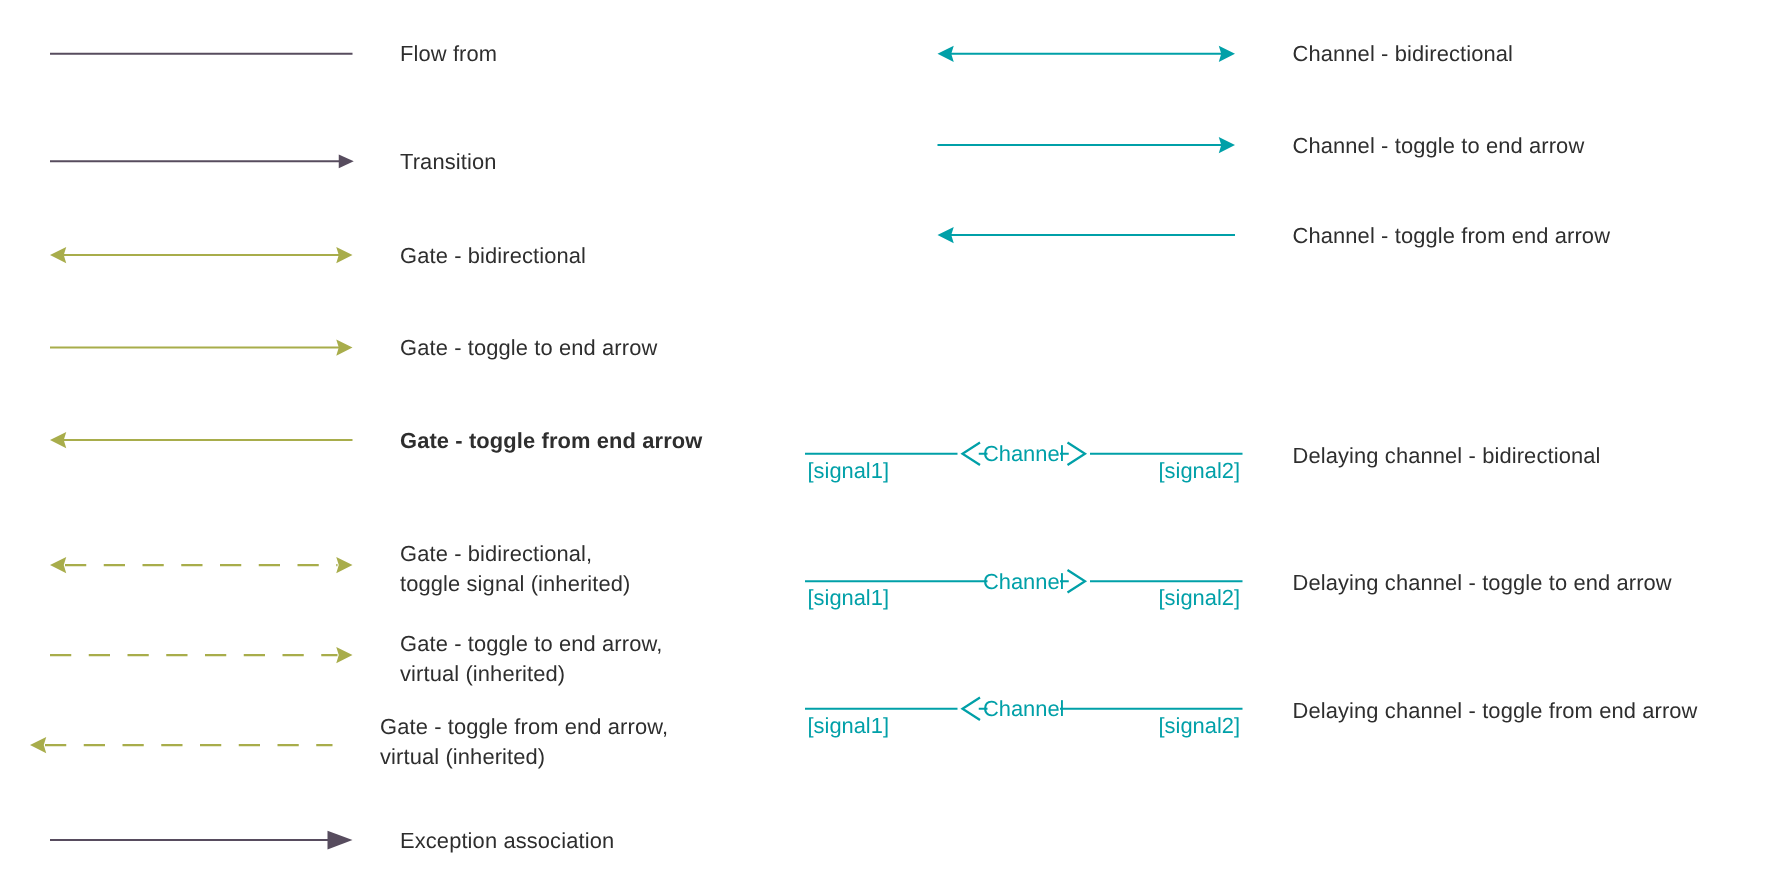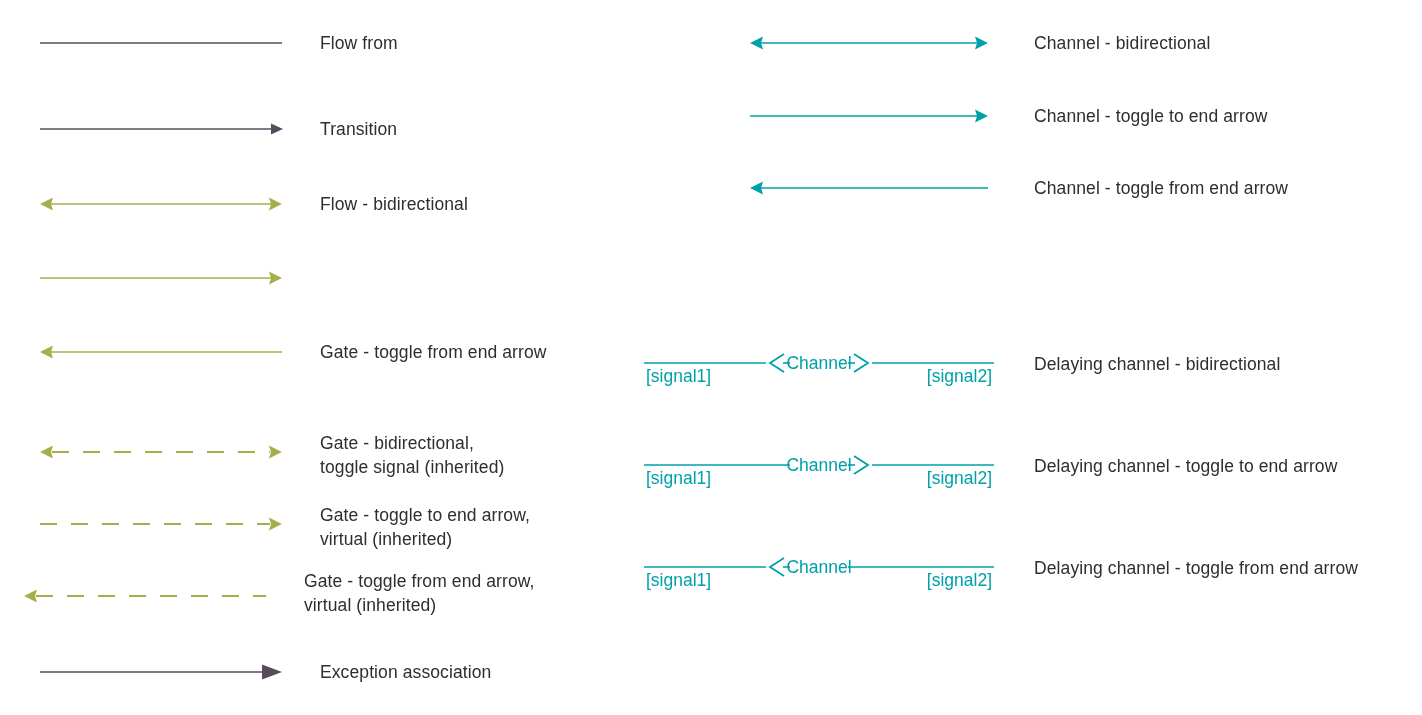--- a/index.html
+++ b/index.html
@@ -83,36 +83,37 @@
     </svg>
     <div class="row-label" style="left:280px; top:0px;">Transition</div>
   </div>
 
   <div class="legend-row" style="left:40px; top:193px; width:560px; height:26px;">
     <svg class="symbol" width="250" height="22" viewBox="0 0 250 22">
       <line x1="10" y1="11" x2="232" y2="11" stroke="#a8ad4b" stroke-width="1.6"></line>
       <path d="M0 11 L13 4.5 L11 11 L13 17.5 Z" fill="#a8ad4b"></path>
       <path d="M242 11 L229 4.5 L231 11 L229 17.5 Z" fill="#a8ad4b"></path>
     </svg>
-    <div class="row-label" style="left:280px; top:0px;">Flow - bidirectional</div>
+    <div class="row-label" style="left:280px; top:0px;">Gate - bidirectional</div>
   </div>
 
   <div class="legend-row" style="left:40px; top:267px; width:560px; height:26px;">
     <svg class="symbol" width="250" height="22" viewBox="0 0 250 22">
       <line x1="0" y1="11" x2="232" y2="11" stroke="#a8ad4b" stroke-width="1.6"></line>
       <path d="M242 11 L229 4.5 L231 11 L229 17.5 Z" fill="#a8ad4b"></path>
     </svg>
+    <div class="row-label" style="left:280px; top:0px;">Gate - toggle to end arrow</div>
   </div>
 
   <div class="legend-row" style="left:40px; top:341px; width:560px; height:26px;">
     <svg class="symbol" width="250" height="22" viewBox="0 0 250 22">
       <line x1="10" y1="11" x2="242" y2="11" stroke="#a8ad4b" stroke-width="1.6"></line>
       <path d="M0 11 L13 4.5 L11 11 L13 17.5 Z" fill="#a8ad4b"></path>
     </svg>
-    <div class="row-label" style="left:280px; top:0px;">Gate - toggle from end arrow</div>
+    <div class="row-label" style="left:280px; top:0px;font-weight:bold;">Gate - toggle from end arrow</div>
   </div>
 
   <div class="legend-row" style="left:40px; top:431px; width:560px; height:50px;">
     <svg class="symbol" width="250" height="22" viewBox="0 0 250 22" style="top:10px;">
       <line x1="12" y1="11" x2="230" y2="11" stroke="#a8ad4b" stroke-width="1.8" stroke-dasharray="17 14"></line>
       <path d="M0 11 L13 4.5 L11 11 L13 17.5 Z" fill="#a8ad4b"></path>
       <path d="M242 11 L229 4.5 L231 11 L229 17.5 Z" fill="#a8ad4b"></path>
     </svg>
     <div class="row-label two-line" style="left:280px; top:0px;">Gate - bidirectional,
 toggle signal (inherited)</div>

